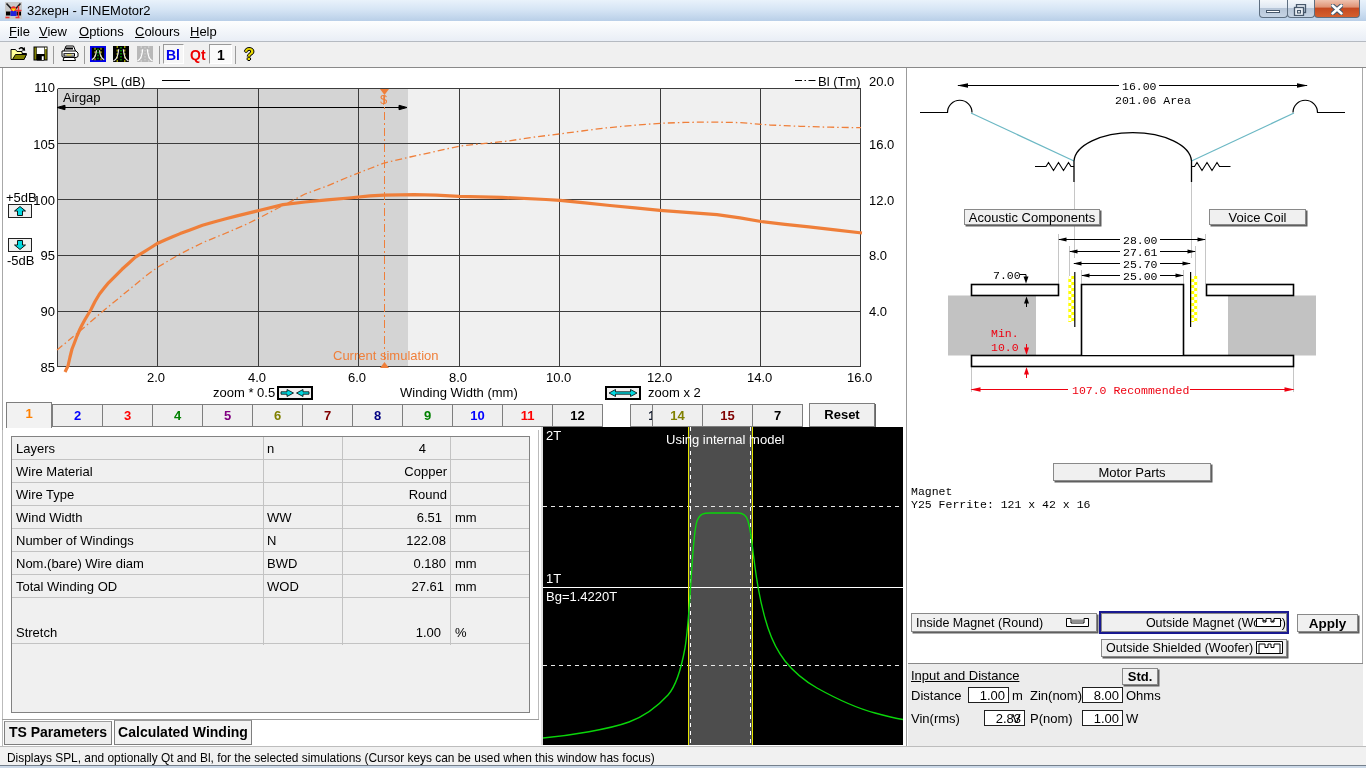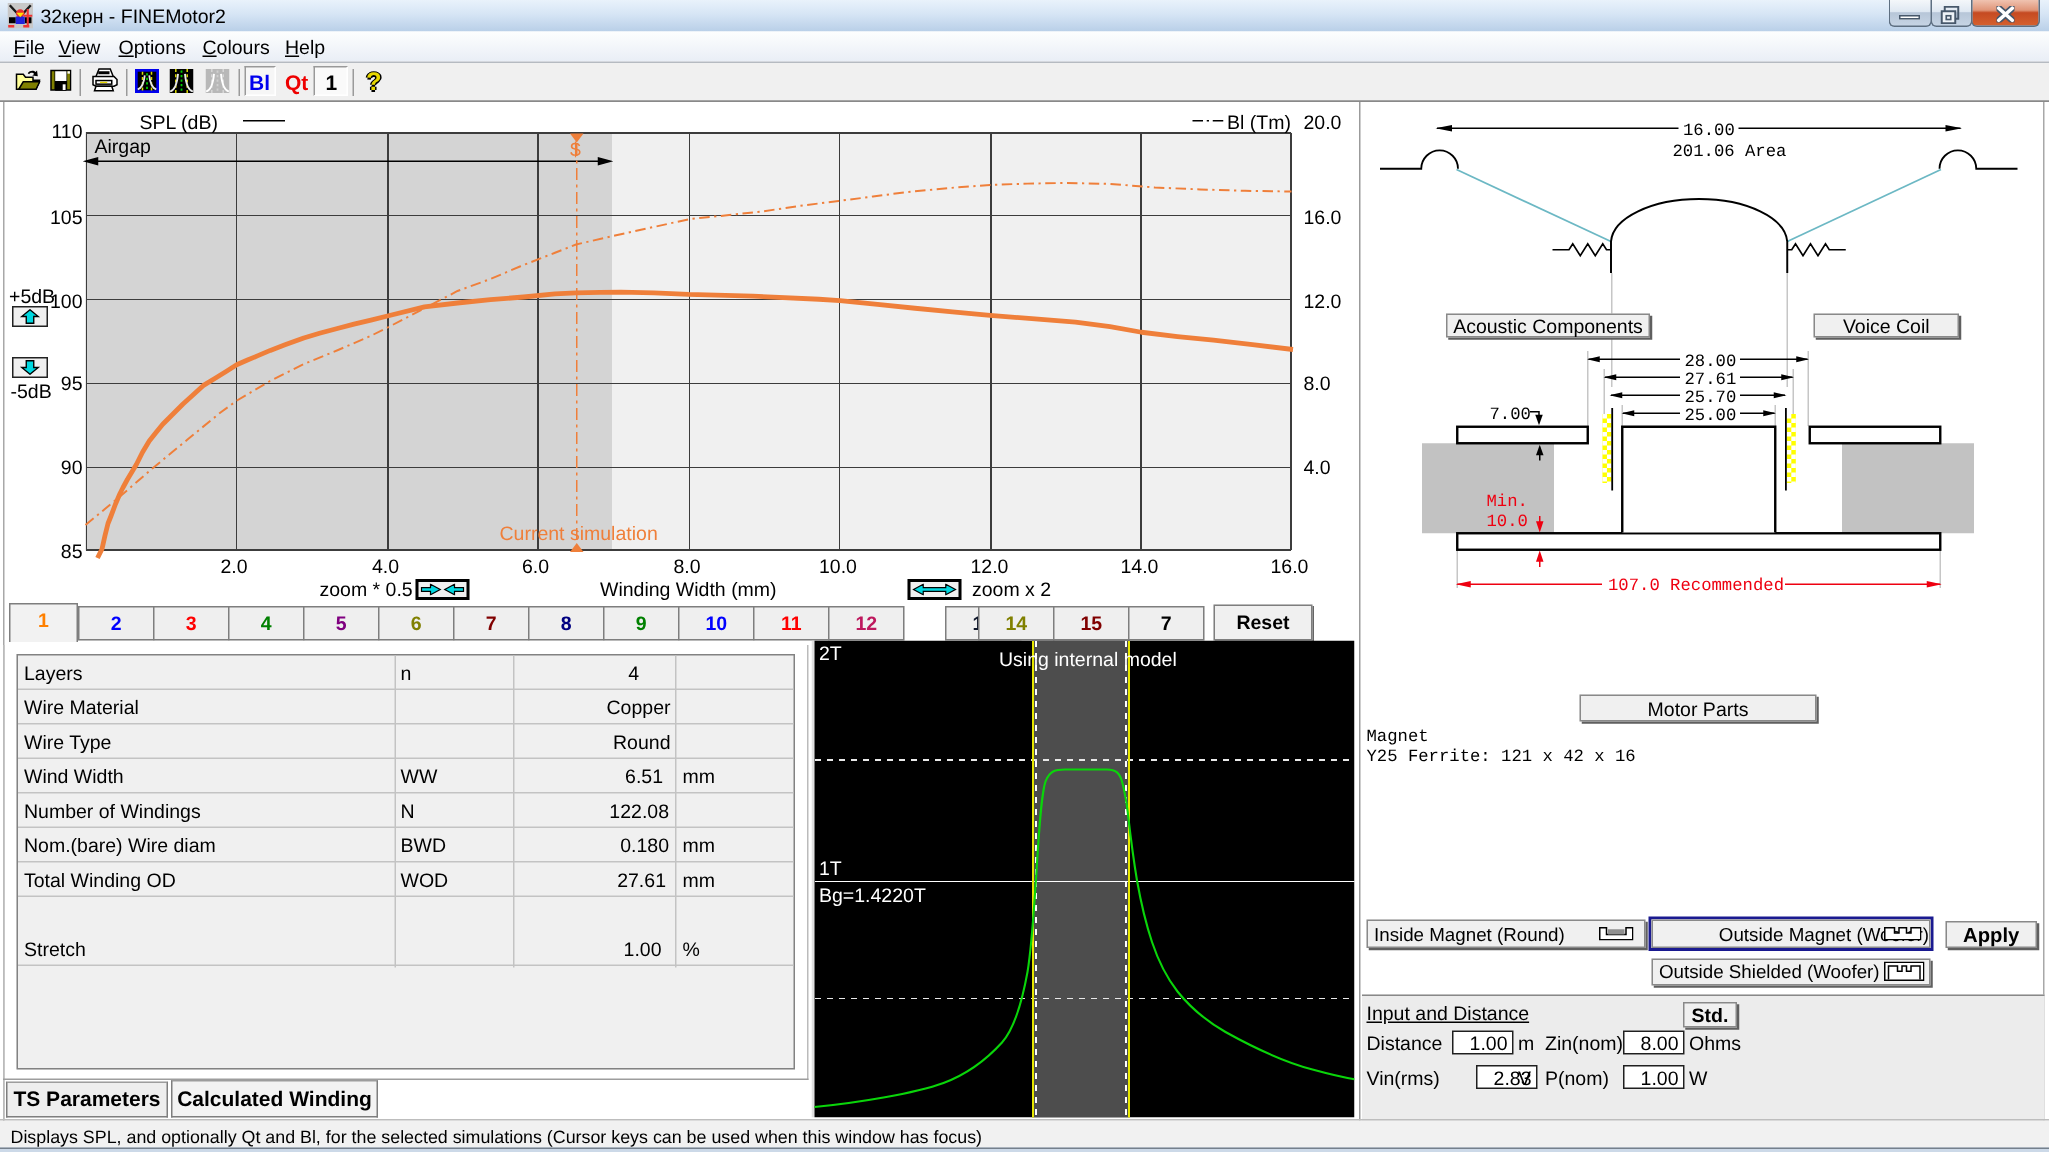--- a/index.html
+++ b/index.html
@@ -220,21 +220,21 @@
 <div class="abs tab" style="left:52px;color:#0000ff">2</div>
 <div class="abs tab" style="left:102px;color:#ff0000">3</div>
 <div class="abs tab" style="left:152px;color:#008000">4</div>
 <div class="abs tab" style="left:202px;color:#800080">5</div>
 <div class="abs tab" style="left:252px;color:#808000">6</div>
 <div class="abs tab" style="left:302px;color:#800000">7</div>
 <div class="abs tab" style="left:352px;color:#000080">8</div>
 <div class="abs tab" style="left:402px;color:#008000">9</div>
 <div class="abs tab" style="left:452px;color:#0000ff">10</div>
 <div class="abs tab" style="left:502px;color:#ff0000">11</div>
-<div class="abs tab" style="left:552px;color:#be185d">12</div>
+<div class="abs tab" style="left:552px;color:#000000">12</div>
 <div class="abs tab" style="left:630px;color:#0f172a">13</div>
 <div class="abs tab" style="left:652px;color:#808000">14</div>
 <div class="abs tab" style="left:702px;color:#800000">15</div>
 <div class="abs tab" style="left:752px;color:#000000">7</div>
 <div class="abs" id="resetbtn">Reset</div>
 
 <div class="abs" style="left:2px;top:430px;width:1px;height:316px;background:#bbb"></div>
 <div class="abs" style="left:538px;top:430px;width:1px;height:290px;background:#bbb"></div>
 <div class="abs" style="left:2px;top:719px;width:537px;height:1px;background:#9d9d9d"></div>
 <div class="abs" id="ptable">

